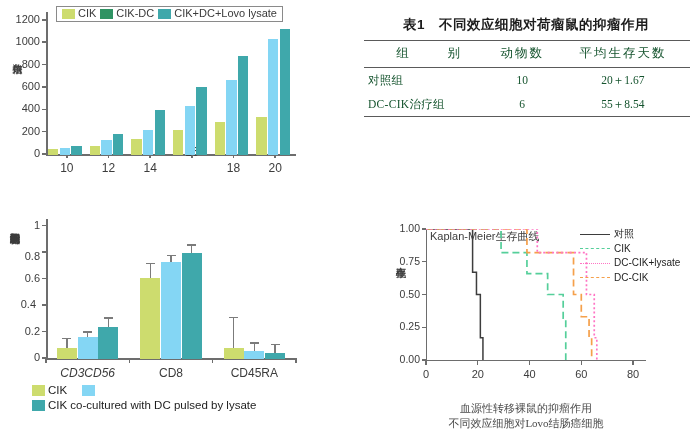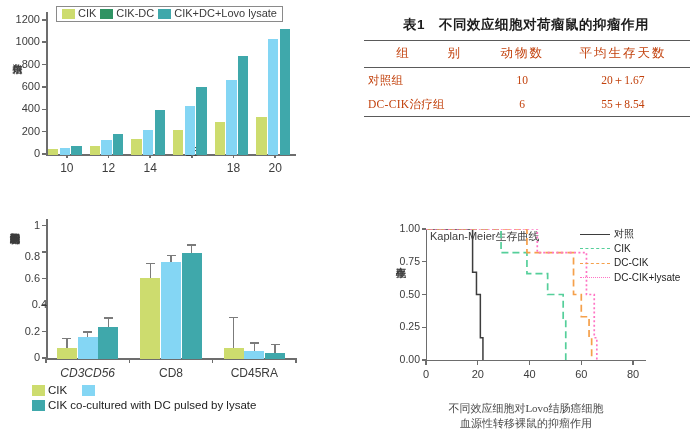--- a/index.html
+++ b/index.html
@@ -31,21 +31,21 @@
   #p1 .xtick-lbl{font-size:12px;width:34px;}
   #p1 .vert-label{font-size:10px;left:12px;top:56px;}
 
   
   #p2{left:352px;top:0;width:348px;height:190px;
       font-family:"Liberation Serif","DejaVu Serif",serif;}
   #p2 .tbl-title{position:absolute;left:0;top:16px;width:348px;text-align:center;
      font-size:13.5px;font-weight:bold;color:#1d1d1d;
      font-family:"Liberation Sans","DejaVu Sans",sans-serif;letter-spacing:.5px;}
   #p2 table{position:absolute;left:12px;top:40px;width:326px;border-collapse:collapse;
-     font-size:12px;color:#c2410c;}
+     font-size:12px;color:#14532d;}
   #p2 thead th{font-weight:normal;padding:4px 0 5px 0;font-size:12.5px;
      border-top:1.6px solid #5a5a5a;border-bottom:1px solid #5a5a5a;letter-spacing:2px;}
   #p2 tbody td{padding:4.5px 0;font-size:11.5px;}
   #p2 tbody tr:last-child td{border-bottom:1.6px solid #5a5a5a;}
   #p2 .c-grp{text-align:left;padding-left:4px;letter-spacing:.3px;}
   #p2 .c-n{text-align:center;}
   #p2 .c-d{text-align:center;}
   #p2 thead .c-grp{text-align:center;}
 
   
@@ -182,21 +182,21 @@
 
   <div class="axis-line" style="left:46px;top:14px;width:1.6px;height:140px;"></div>
   <div class="axis-line" style="left:46px;top:153px;width:250px;height:1.6px;"></div>
 
   <div id="p3-yticks">
       <div class="tick" style="left:42px;top:152.3px;width:4px;height:1.4px;"></div>
       <div class="ytick-lbl" style="left:4px;top:146px;">0</div>
       <div class="tick" style="left:42px;top:125.82380952380952px;width:4px;height:1.4px;"></div>
       <div class="ytick-lbl" style="left:4px;top:119.52380952380952px;">0.2</div>
       <div class="tick" style="left:42px;top:99.34761904761905px;width:4px;height:1.4px;"></div>
-      <div class="ytick-lbl" style="left:11px;top:93.04761904761905px;">0.4</div>
+      <div class="ytick-lbl" style="left:0;top:93.04761904761905px;">0.4</div>
       <div class="tick" style="left:42px;top:72.87142857142857px;width:4px;height:1.4px;"></div>
       <div class="ytick-lbl" style="left:4px;top:66.57142857142857px;">0.6</div>
       <div class="tick" style="left:42px;top:46.3952380952381px;width:4px;height:1.4px;"></div>
       <div class="ytick-lbl" style="left:4px;top:45px;">0.8</div>
       <div class="tick" style="left:42px;top:19.91904761904762px;width:4px;height:1.4px;"></div>
       <div class="ytick-lbl" style="left:4px;top:13.61904761904762px;">1</div>
     </div>
   <div id="p3-xticks">
       <div class="tick" style="left:128.63333333333333px;top:153px;width:1.4px;height:5px;"></div>
       <div class="xtick-lbl" style="left:44.66666666666666px;top:161px;font-style:italic;">CD3CD56</div>
@@ -292,26 +292,26 @@
   <div class="legend" id="p4-legend">
       <div class="row">
         <span class="ln" style="border-top:1.7px solid #3d3d3d;"></span>
         <span>对照</span>
       </div>
       <div class="row">
         <span class="ln" style="border-top:1.7px dashed #55cf9a;"></span>
         <span>CIK</span>
       </div>
       <div class="row">
+        <span class="ln" style="border-top:1.7px dotted #ff74c4;"></span>
+        <span>DC-CIK+lysate</span>
+      </div>
+      <div class="row">
         <span class="ln" style="border-top:1.7px dashed #f5a04b;"></span>
         <span>DC-CIK</span>
       </div>
-      <div class="row">
-        <span class="ln" style="border-top:1.7px dotted #ff74c4;"></span>
-        <span>DC-CIK+lysate</span>
-      </div>
     </div>
 
   <div class="caption">
+    <div>血源性转移裸鼠的抑瘤作用</div>
     <div>不同效应细胞对Lovo结肠癌细胞</div>
-    <div>血源性转移裸鼠的抑瘤作用</div>
   </div>
 </div>
 
 </body></html>

